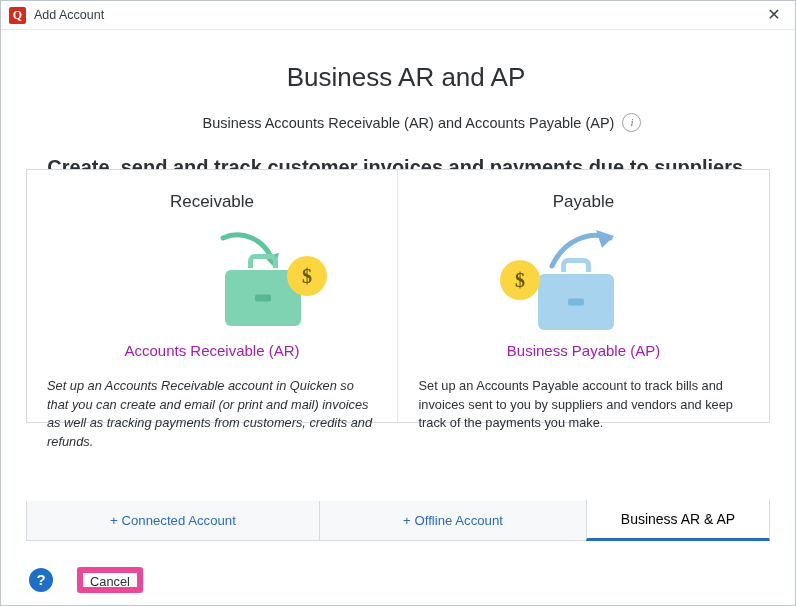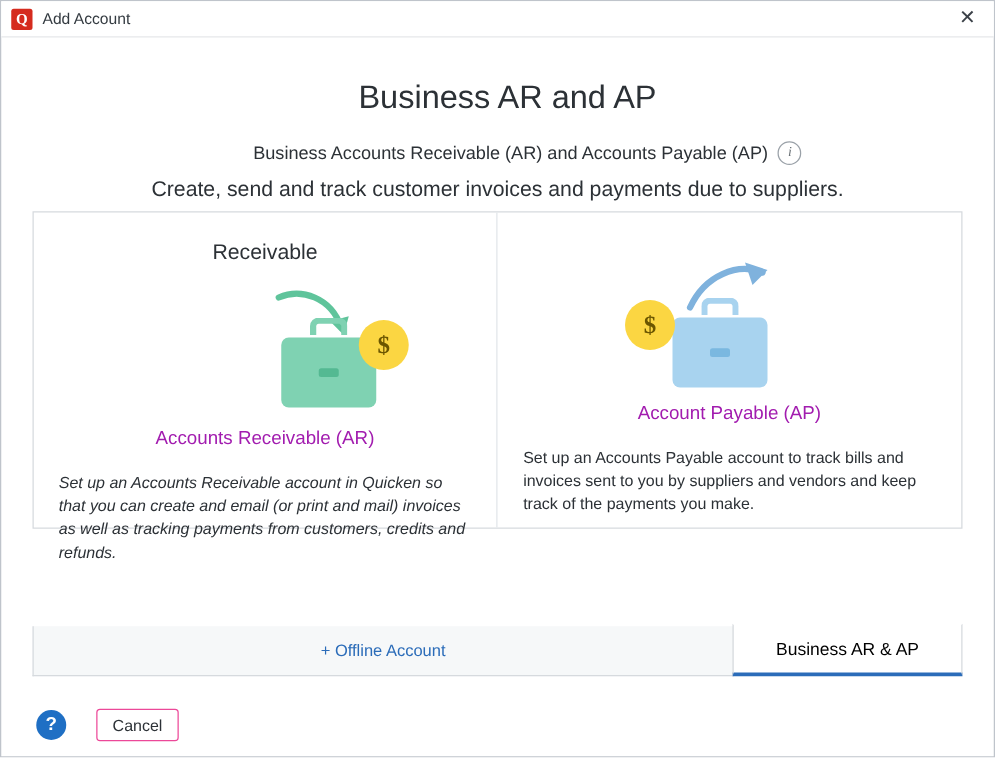--- a/index.html
+++ b/index.html
@@ -89,24 +89,25 @@
     border-radius: 50%;
     border: 1px solid #9aa1a8;
     color: #6b7277;
     font-size: 11px;
     line-height: 16px;
     text-align: center;
     font-family: "Liberation Serif", serif;
     font-style: italic;
   }
   .subtitle-2 {
-    margin-top: 10px;
-    text-align: center;
-    font-size: 17px;
-    color: #2c3136;
+    margin-top: 24px;
+    text-align: center;
+    font-size: 20px;
+    color: #2c3136;
+    font-weight: bold;
   }
 
   
   .panel {
     position: absolute;
     left: 25px;
     top: 168px;
     width: 744px;
     height: 254px;
     box-sizing: border-box;
@@ -256,21 +257,21 @@
     font-size: 15px;
     font-weight: bold;
     line-height: 24px;
     text-align: center;
   }
   .cancel-btn {
     margin-left: 24px;
     min-width: 66px;
     height: 26px;
     box-sizing: border-box;
-    border: 1px solid #ec4899;
+    border: 6px solid #ec4899;
     border-radius: 3px;
     background: #ffffff;
     color: #2c3136;
     font-size: 12.8px;
     font-family: "Liberation Sans", sans-serif;
     cursor: pointer;
   }
 </style>
 </head>
 <body>
@@ -306,39 +307,41 @@
           <div class="latch"></div>
         </div>
         <div class="coin" style="left:240px; top:30px;">$</div>
       </div>
 
       <a class="link-title" href="#">Accounts Receivable (AR)</a>
       <div class="desc left-desc">Set up an Accounts Receivable account in Quicken so that you can create and email (or print and mail) invoices as well as tracking payments from customers, credits and refunds.</div>
     </div>
 
     <div class="col right">
+      <div class="col-title">Payable</div>
 
       <div class="art">
         <svg class="arrow-svg" style="left:126px; top:2px;" width="80" height="50" viewBox="0 0 80 50">
           <path d="M8 38 C 20 12, 46 2, 66 10" stroke="#7fb2dd" stroke-width="5" fill="none" stroke-linecap="round"></path>
           <path d="M52 2 L70 8 L58 20 Z" fill="#7fb2dd"></path>
         </svg>
         <div class="briefcase blue-case" style="left:120px; top:48px;">
           <div class="handle"></div>
           <div class="latch"></div>
         </div>
         <div class="coin" style="left:82px; top:34px;">$</div>
       </div>
 
-      <a class="link-title" href="#">Account Payable (AP)</a>
+      <a class="link-title" href="#">Business Payable (AP)</a>
       <div class="desc">Set up an Accounts Payable account to track bills and invoices sent to you by suppliers and vendors and keep track of the payments you make.</div>
     </div>
   </div>
 
   <div class="tabs">
+    <div class="tab">+ Connected Account</div>
     <div class="tab">+ Offline Account</div>
     <div class="tab active">Business AR &amp; AP</div>
   </div>
 
   <div class="footer">
     <div class="help-btn">?</div>
     <button class="cancel-btn">Cancel</button>
   </div>
 
 </div>

